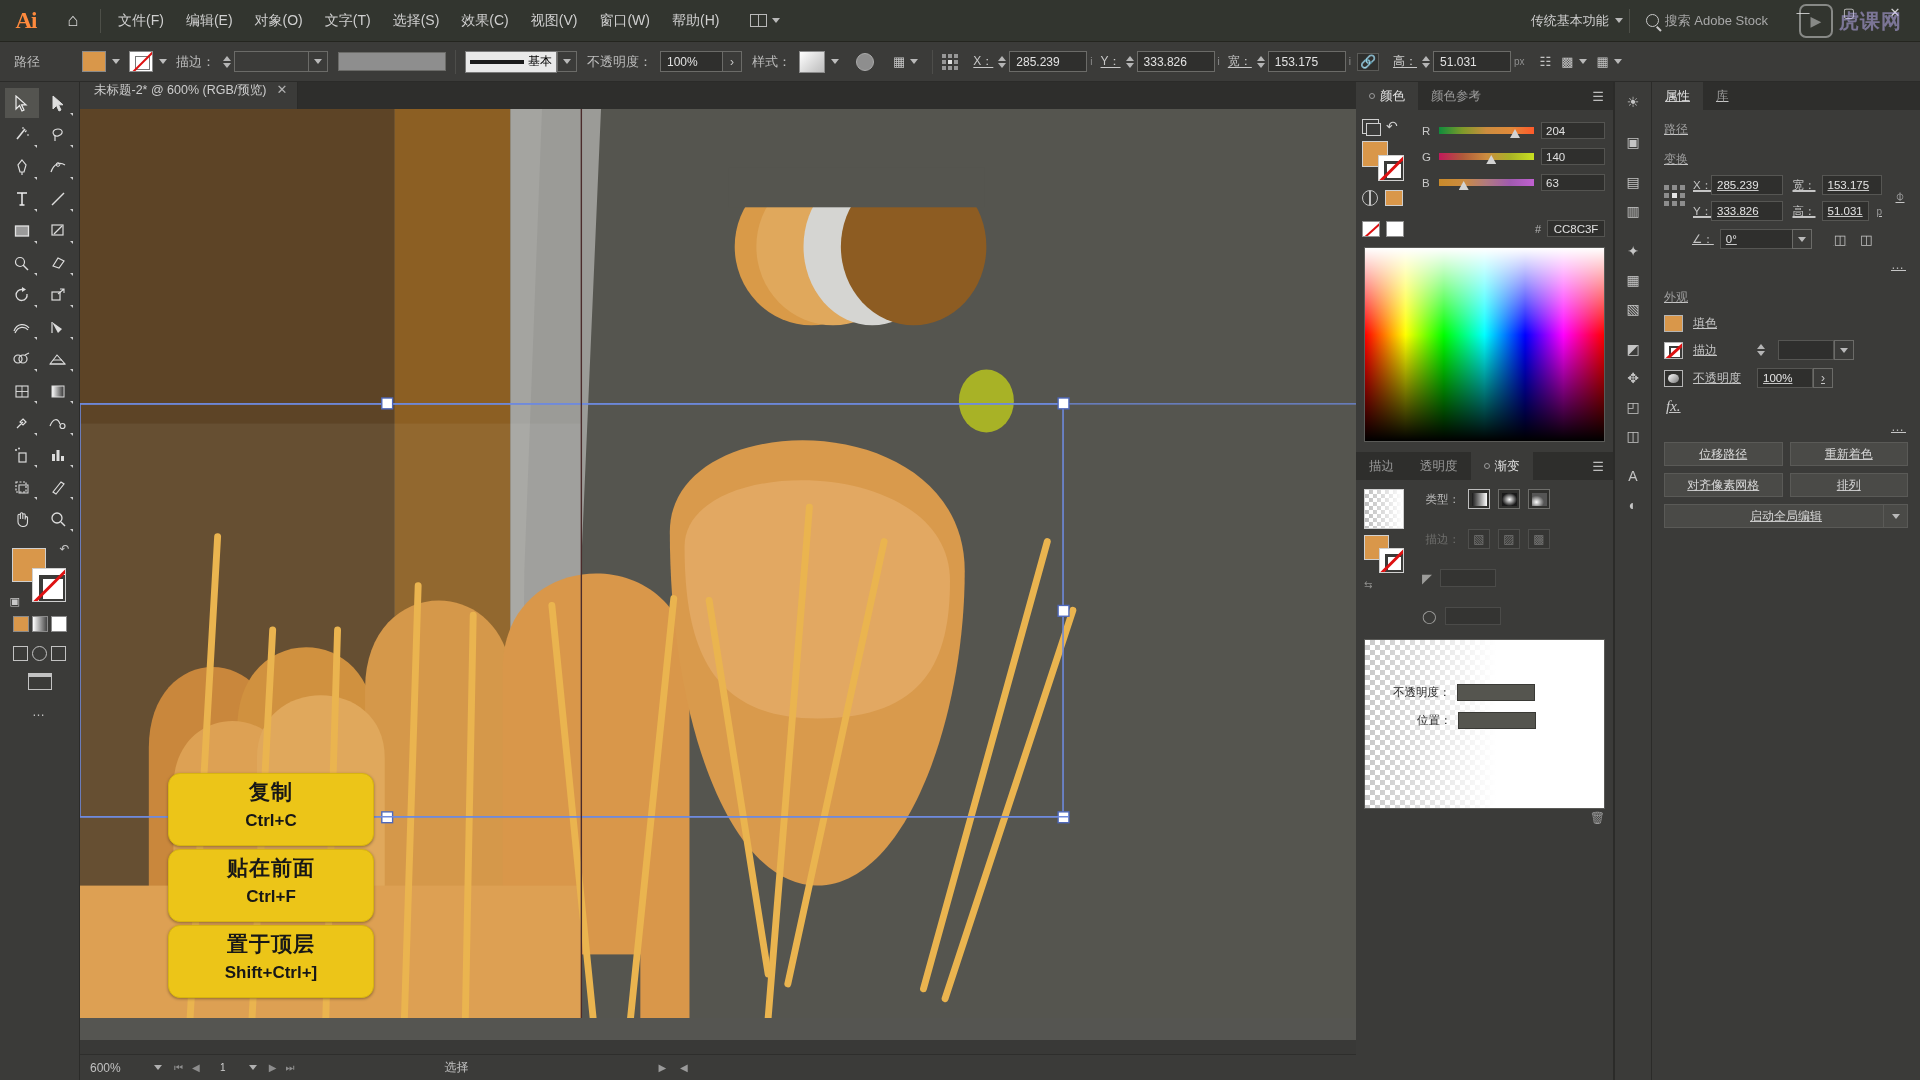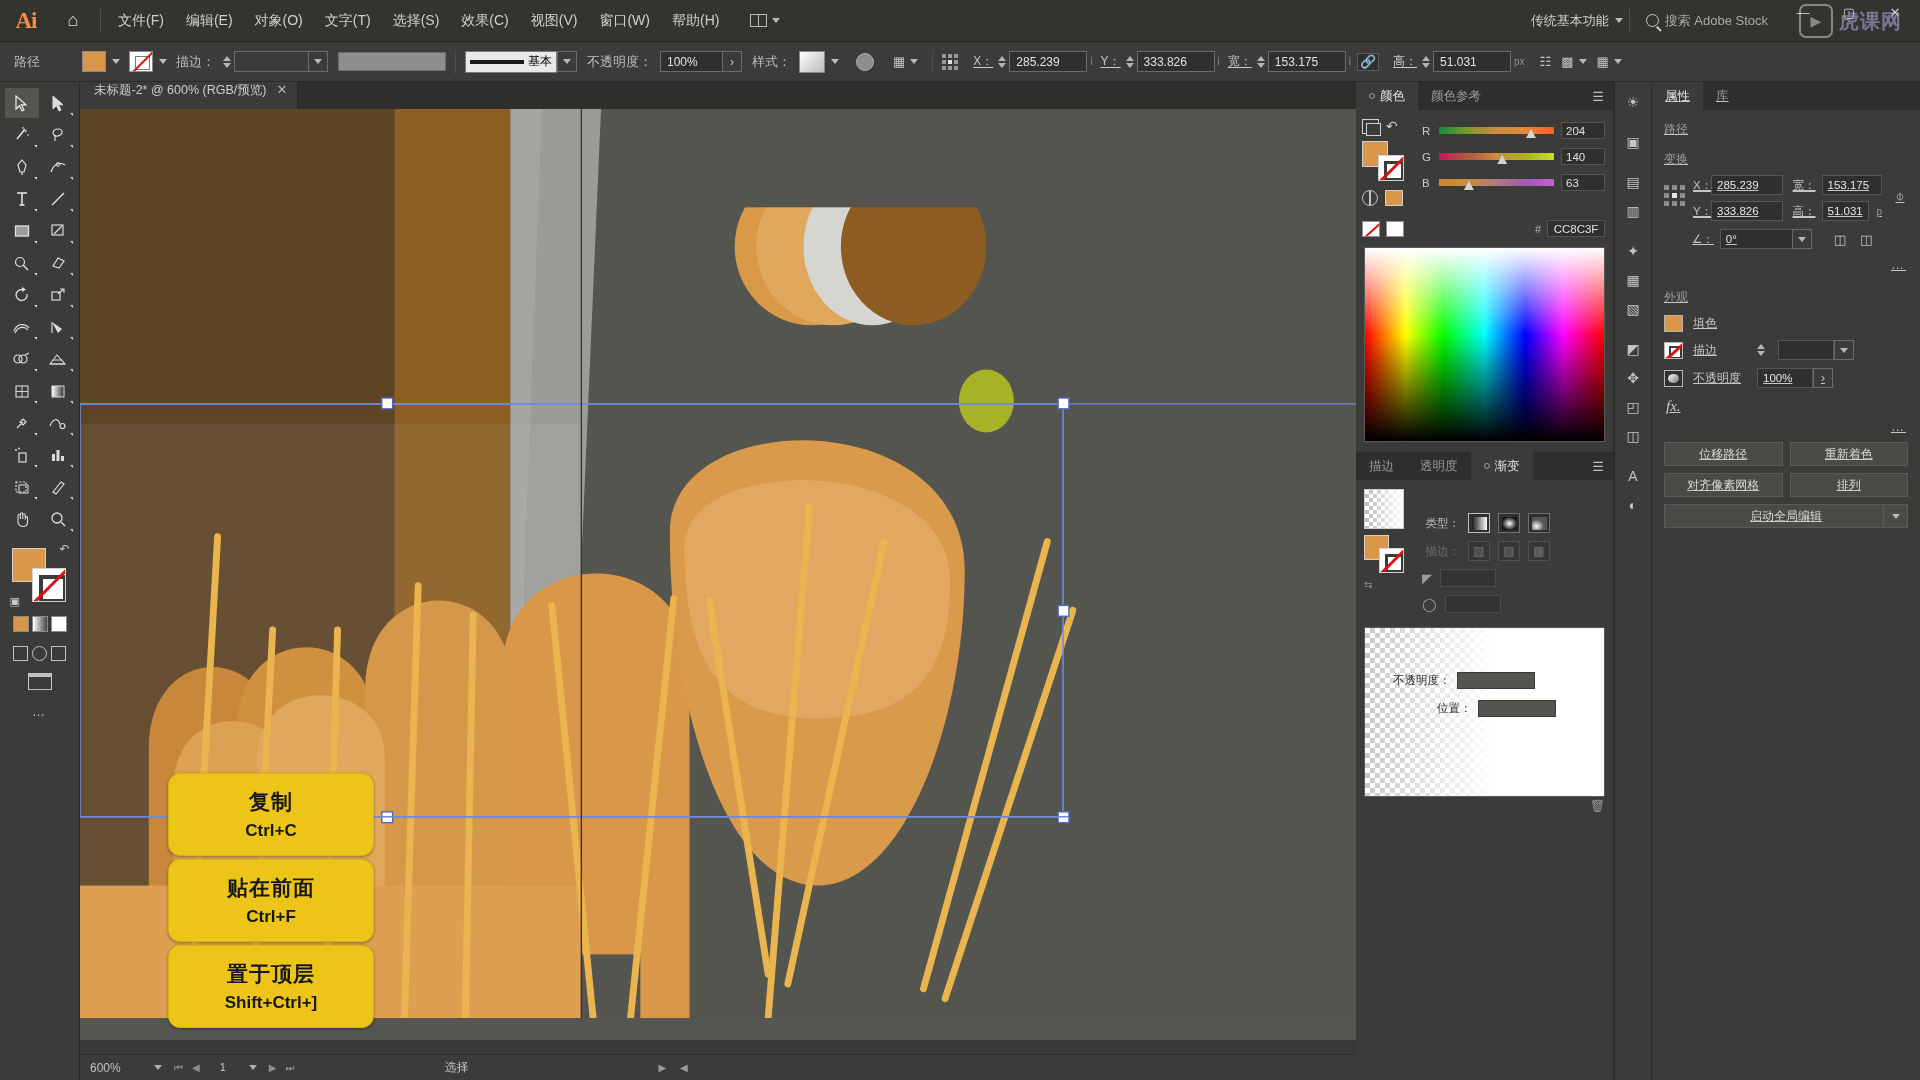--- a/index.html
+++ b/index.html
@@ -183,21 +183,21 @@
   .cp-mini { width:18px;height:16px;background:#d9974a;border:1px solid #cfcfcf; }
   .cp-right { flex:1; display:flex;flex-direction:column;gap:9px; padding-top:4px; }
   .slider-row { display:flex;align-items:center;gap:7px; }
   .slider-row .lbl { width:10px;color:#c8c8c8;font-size:11.5px; }
   .slider { flex:1; height:9px; position:relative; }
   .slider .track { position:absolute; left:0;right:0;top:1px;height:7px; }
   .slider .knob {
     position:absolute; top:3px; width:10px;height:9px; background:#d3d3d3;
     clip-path: polygon(50% 0, 100% 100%, 0 100%); transform:translateX(-5px);
   }
-  .val-box { width:44px;height:17px;background:#2f2f2d;border:1px solid #545451;color:#e0e0e0;font-size:11.5px;display:flex;align-items:center;padding:0 4px; }
+  .val-box { width:64px;height:17px;background:#2f2f2d;border:1px solid #545451;color:#e0e0e0;font-size:11.5px;display:flex;align-items:center;padding:0 4px; }
   .hex-row { display:flex;align-items:center;gap:6px; padding: 6px 8px 8px 6px; }
   .hex-none { width:18px;height:16px;background:#fff;position:relative;overflow:hidden;border:1px solid #909090; }
   .hex-none:after{content:"";position:absolute;left:-3px;top:7px;width:26px;height:2px;background:#d11;transform:rotate(-42deg);}
   .hex-white { width:18px;height:16px;background:#fff;border:1px solid #909090; }
   .hex-spacer { flex:1; }
   .hex-hash { color:#b4b4b4;font-size:11px; }
   .hex-box { width:58px;height:17px;background:#2f2f2d;border:1px solid #545451;color:#e0e0e0;font-size:11.5px;display:flex;align-items:center;justify-content:center; }
   .spectrum {
     margin: 2px 8px 10px 8px; height: 195px; border:1px solid #5a5a57;
     background:
@@ -216,21 +216,21 @@
       linear-gradient(45deg,#bdbdbd 25%,transparent 25%,transparent 75%,#bdbdbd 75%),
       linear-gradient(45deg,#bdbdbd 25%,#fff 25%,#fff 75%,#bdbdbd 75%);
     background-size: 100% 100%, 8px 8px, 8px 8px;
     background-position: 0 0, 0 0, 4px 4px;
   }
   .grad-fs { position:relative;width:42px;height:38px; }
   .grad-fs .f{position:absolute;left:0;top:0;width:25px;height:25px;background:#d9974a;border:1px solid #d0d0d0;}
   .grad-fs .s{position:absolute;left:15px;top:13px;width:25px;height:25px;background:#fff;border:1px solid #d0d0d0;overflow:hidden;}
   .grad-fs .s:before{content:"";position:absolute;left:5px;top:5px;width:13px;height:13px;border:3px solid #3b3b39;}
   .grad-fs .s:after{content:"";position:absolute;left:-5px;top:11px;width:36px;height:3px;background:#d11;transform:rotate(-45deg);}
-  .grad-right { flex:1; display:flex;flex-direction:column;gap:8px;margin-top:24px; }
+  .grad-right { flex:1; display:flex;flex-direction:column;gap:20px; }
   .grad-row { display:flex;align-items:center;gap:8px; }
   .grad-row .lbl { color:#b9b9b9;font-size:11.5px;width:38px;text-align:right; }
   .grad-row .lbl.dim { color:#6f6f6d; }
   .tbtn { width:22px;height:20px;border:1px solid #6f6f6c;background:#2f2f2d;display:flex;align-items:center;justify-content:center; }
   .tbtn.sel { border-color:#bdbdbd; }
   .tbtn.dim { opacity:0.4; }
   .grad-val { width:56px;height:18px;background:#343432;border:1px solid #4b4b49;color:#8f8f8d;font-size:11px;display:flex;align-items:center;padding:0 4px; }
   .grad-strip-wrap { margin-top: 14px; }
   .grad-strip {
     height: 170px; border:1px solid #5a5a57; position:relative;
@@ -279,21 +279,21 @@
     height:24px;background:#4a4a47;border:1px solid #5a5a57;color:#d8d8d8;font-size:12px;
     display:flex;align-items:center;justify-content:center;
   }
   .qa-wide { margin: 7px 12px 0 12px; height:24px; background:#4a4a47;border:1px solid #5a5a57;color:#d8d8d8;font-size:12px;display:flex;align-items:center;justify-content:center;position:relative; }
   .qa-wide .cv { position:absolute;right:0;top:0;bottom:0;width:24px;border-left:1px solid #5a5a57;display:flex;align-items:center;justify-content:center; }
 
   
   .cards { position:absolute; left:88px; top:664px; width:206px; }
   .card {
     background:#ecc518; border-radius: 12px; border:1px solid #d8b40f;
-    padding: 14px 8px 14px 8px; text-align:center; margin-bottom: 3px;
+    padding: 4px 8px 14px 8px; text-align:center; margin-bottom: 3px;
     box-shadow: 0 1px 3px rgba(0,0,0,0.35);
   }
   .card .t { color:#171717; font-size:21px; font-weight:bold; letter-spacing:1px; }
   .card .k { color:#171717; font-size:17px; margin-top:5px; font-weight:bold; }
 
   
   .watermark { position:absolute; right:18px; top:4px; display:flex;align-items:center;gap:6px;opacity:0.5; }
   .wm-ic { width:34px;height:34px;border:2.5px solid #dcdcdc;border-radius:7px;display:flex;align-items:center;justify-content:center;color:#dcdcdc;font-size:14px; }
   .wm-tx { color:#c4b5fd;font-size:20px;letter-spacing:1px;font-weight:bold; }
 </style>
@@ -876,21 +876,21 @@
                 </div>
               </div>
             </div>
 
             <div class="grad-strip-wrap">
               <div class="grad-strip">
                 <div class="gs-field-row" style="left:28px; top:44px;">
                   <span class="gs-lbl">不透明度：</span>
                   <span class="gs-box"></span>
                 </div>
-                <div class="gs-field-row" style="left:52px; top:72px;margin-left:20px;">
+                <div class="gs-field-row" style="left:52px; top:72px;">
                   <span class="gs-lbl">位置：</span>
                   <span class="gs-box"></span>
                 </div>
               </div>
               <div style="text-align:right;color:#9a9a9a;font-size:12px;padding-top:2px">🗑</div>
             </div>
           </div>
         </div>
       </div>
 

